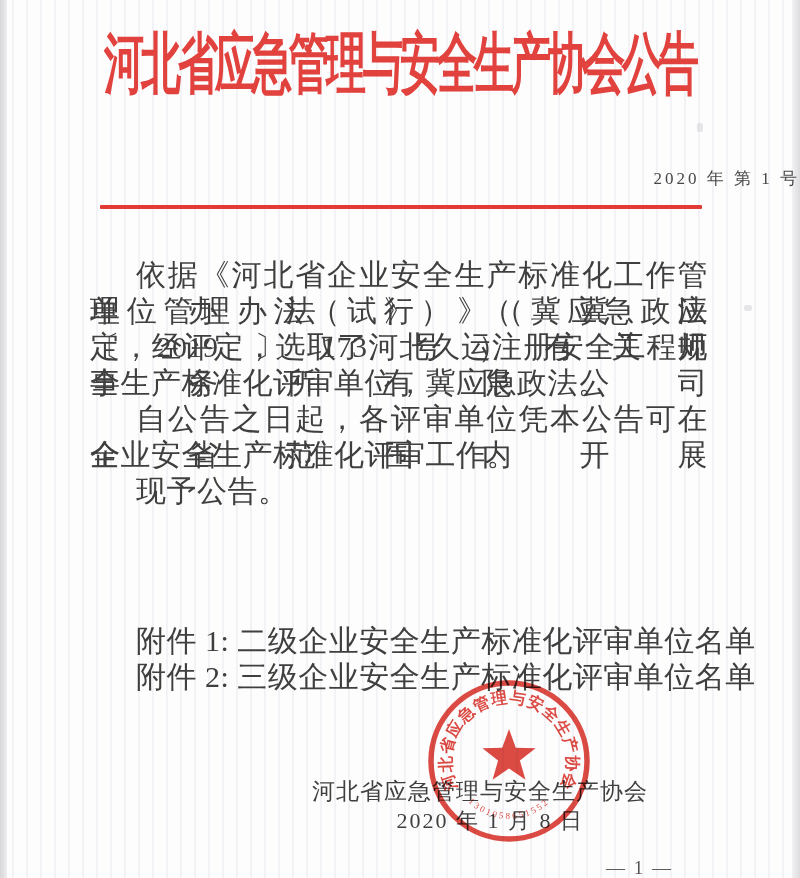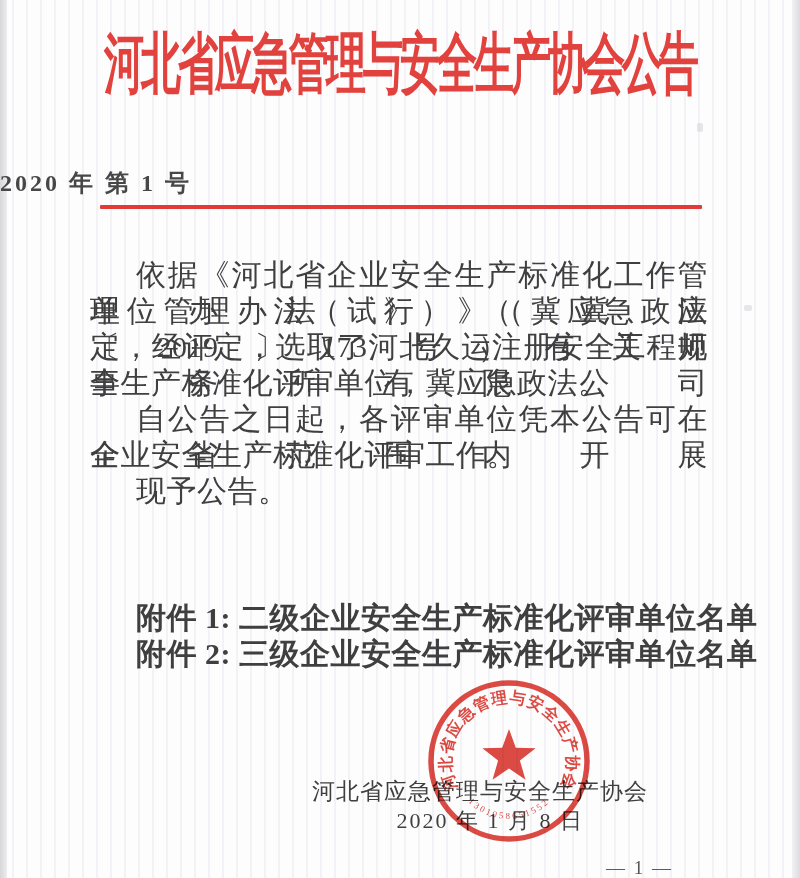--- a/index.html
+++ b/index.html
@@ -21,29 +21,29 @@
   .title{
     position:absolute;top:18px;left:0;width:100%;
     text-align:center;
     font-size:40px;font-weight:bold;letter-spacing:-3px;
     color:#e2423d;
     transform:scaleY(1.65);transform-origin:50% 0;
     white-space:nowrap;
   }
   .doc-number{
     position:absolute;top:167px;left:0;width:100%;
-    text-align:left;font-size:24px;letter-spacing:3px;color:#474747;font-weight:bold;
+    text-align:right;font-size:17px;letter-spacing:3px;color:#474747;
   }
   .red-rule{
     position:absolute;top:205px;left:100px;width:602px;height:4px;
     background:#e23b37;border-radius:1px;
   }
 
   .body-text{position:absolute;left:90px;top:257px;width:618px;}
-  .attachments{position:absolute;left:90px;top:600px;width:618px;font-weight:bold;}
+  .attachments{position:absolute;left:90px;top:623px;width:618px;}
   .line{font-size:30px;line-height:36px;height:36px;white-space:nowrap;letter-spacing:.5px;}
   .line.indent{text-indent:46px;}
   .line.fill{white-space:normal;text-align:justify;text-align-last:justify;}
 
   .signature-org{
     position:absolute;top:776px;right:152px;
     font-size:23px;letter-spacing:1px;color:#3f3f3f;white-space:nowrap;
   }
   .signature-date{
     position:absolute;top:806px;right:216px;

